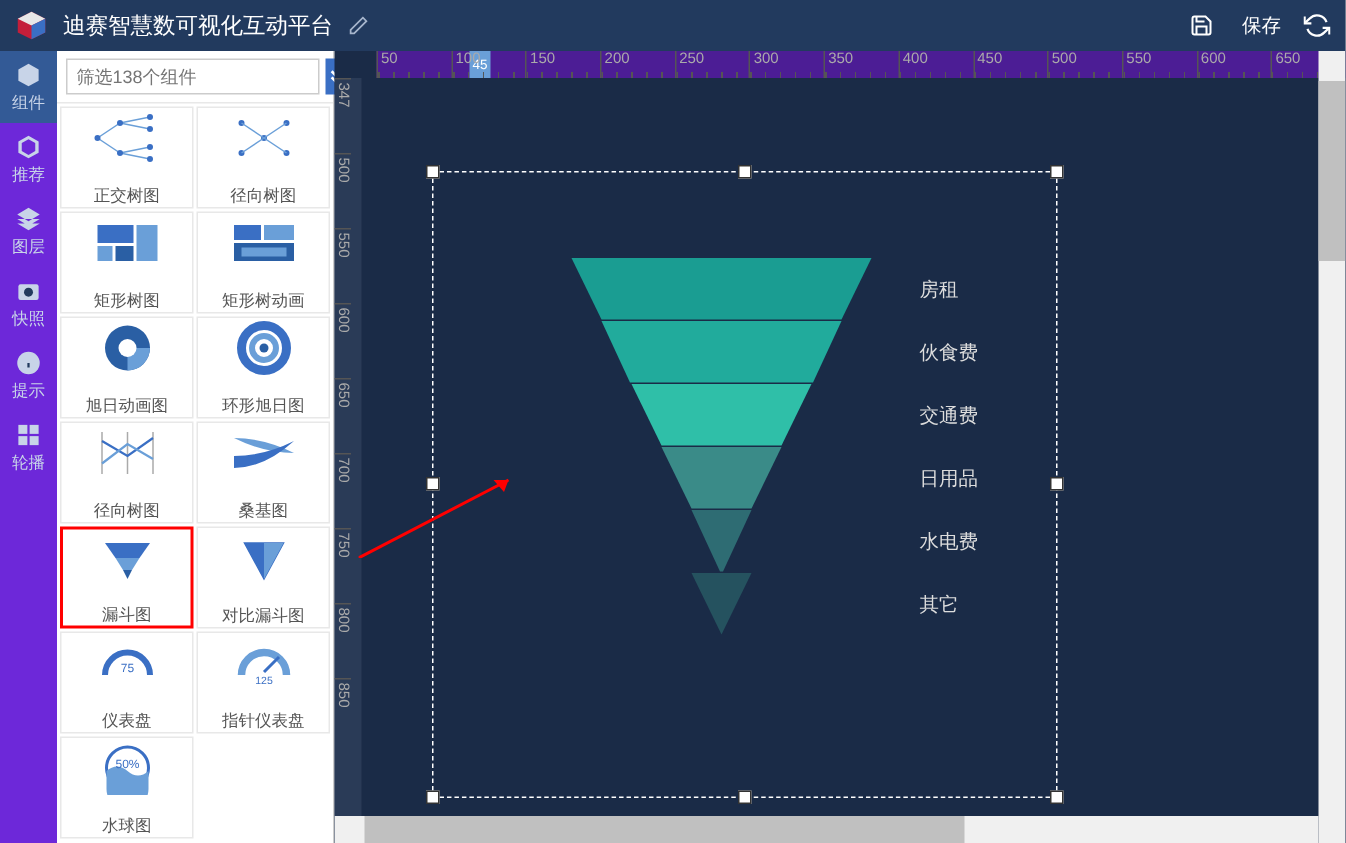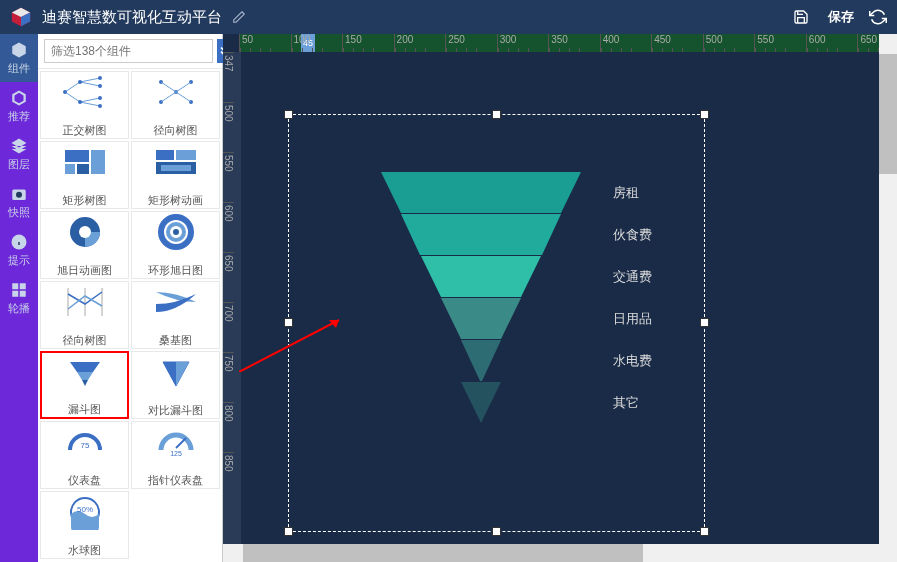--- a/index.html
+++ b/index.html
@@ -23,21 +23,21 @@
       width: 22px;
       height: 22px;
       margin-right: 10px;
       display: flex;
       align-items: center;
       justify-content: center;
     }
     .header-title { font-size: 15px; flex: 0 0 auto; }
     .edit-icon { margin-left: 10px; opacity: 0.8; }
     .header-spacer { flex: 1; }
-    .save-btn { display: flex; align-items: center; gap: 19px; margin-right: 15px; cursor: pointer; font-weight: bold; }
+    .save-btn { display: flex; align-items: center; gap: 19px; margin-right: 15px; cursor: pointer; }
     .refresh-icon { cursor: pointer; }
     
     .main { display: flex; height: calc(100% - 34px); }
     
     .nav-sidebar {
       width: 38px;
       background: #6d28d9;
       display: flex;
       flex-direction: column;
     }
@@ -119,27 +119,26 @@
     }
     
     .canvas-area {
       flex: 1;
       background: #1a2b47;
       position: relative;
       overflow: hidden;
     }
     .ruler-h {
       position: absolute;
-      top: 0; left: 16px; right: 0;
+      top: 0; left: 28px; right: 0;
       height: 18px;
-      background: #14532d;
+      background: #4c1d95;
       display: flex;
       color: #aaa;
       font-size: 10px;
-      gap: 12px;
     }
     .ruler-h-tick {
       width: 50px;
       border-left: 1px solid #555;
       padding-left: 2px;
       position: relative;
     }
     .ruler-h-tick::after {
       content: '';
       position: absolute;

